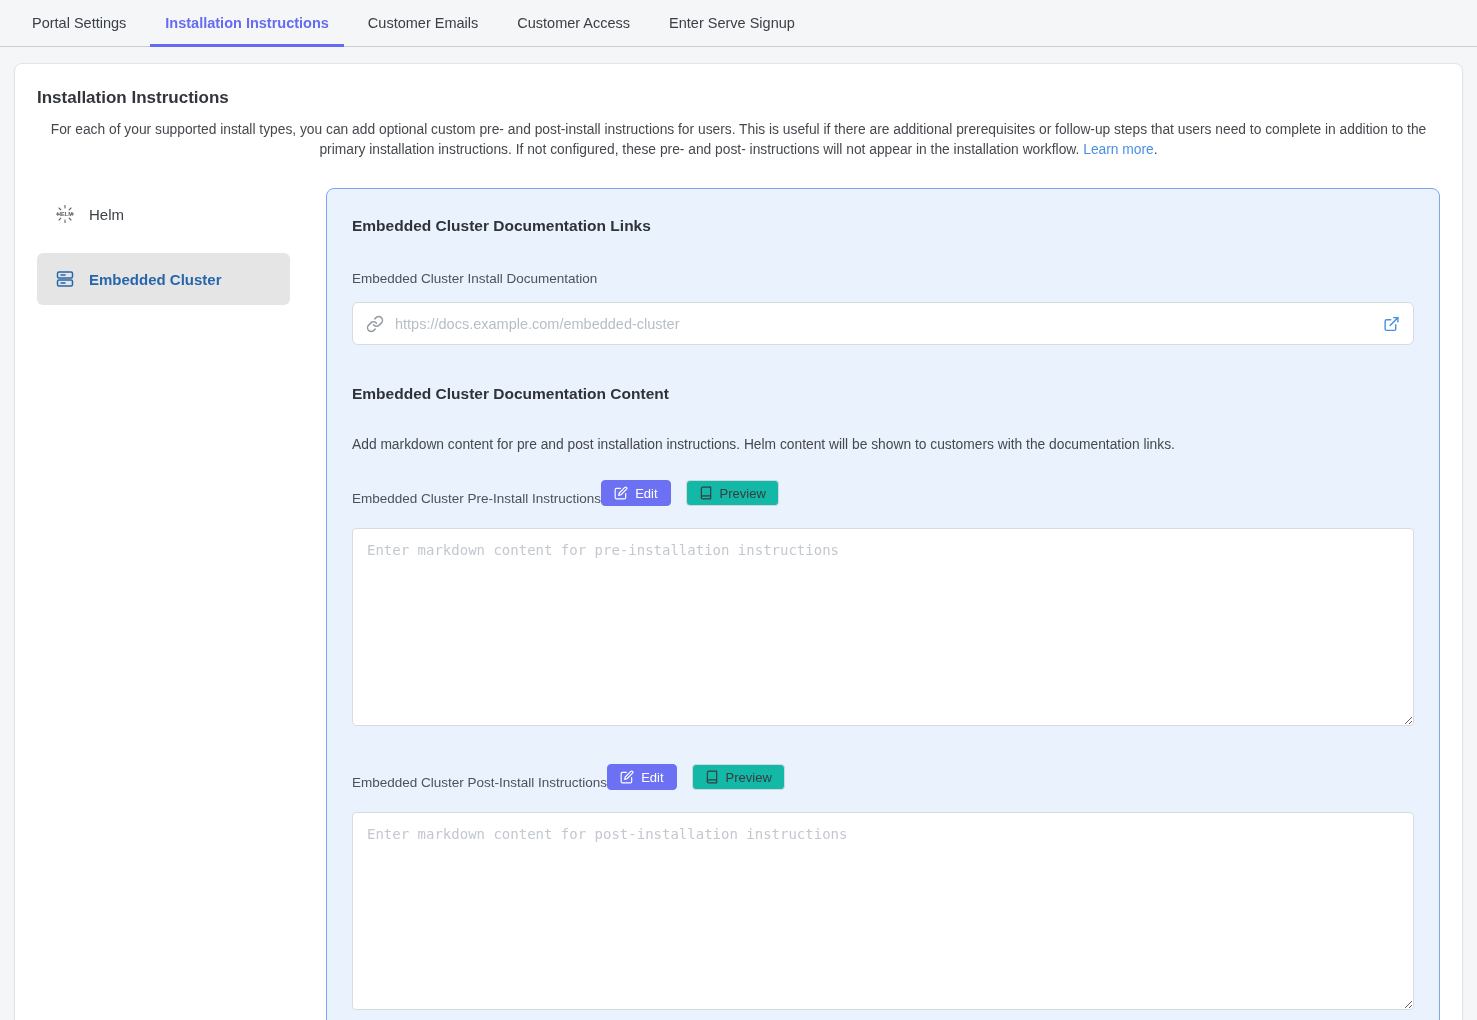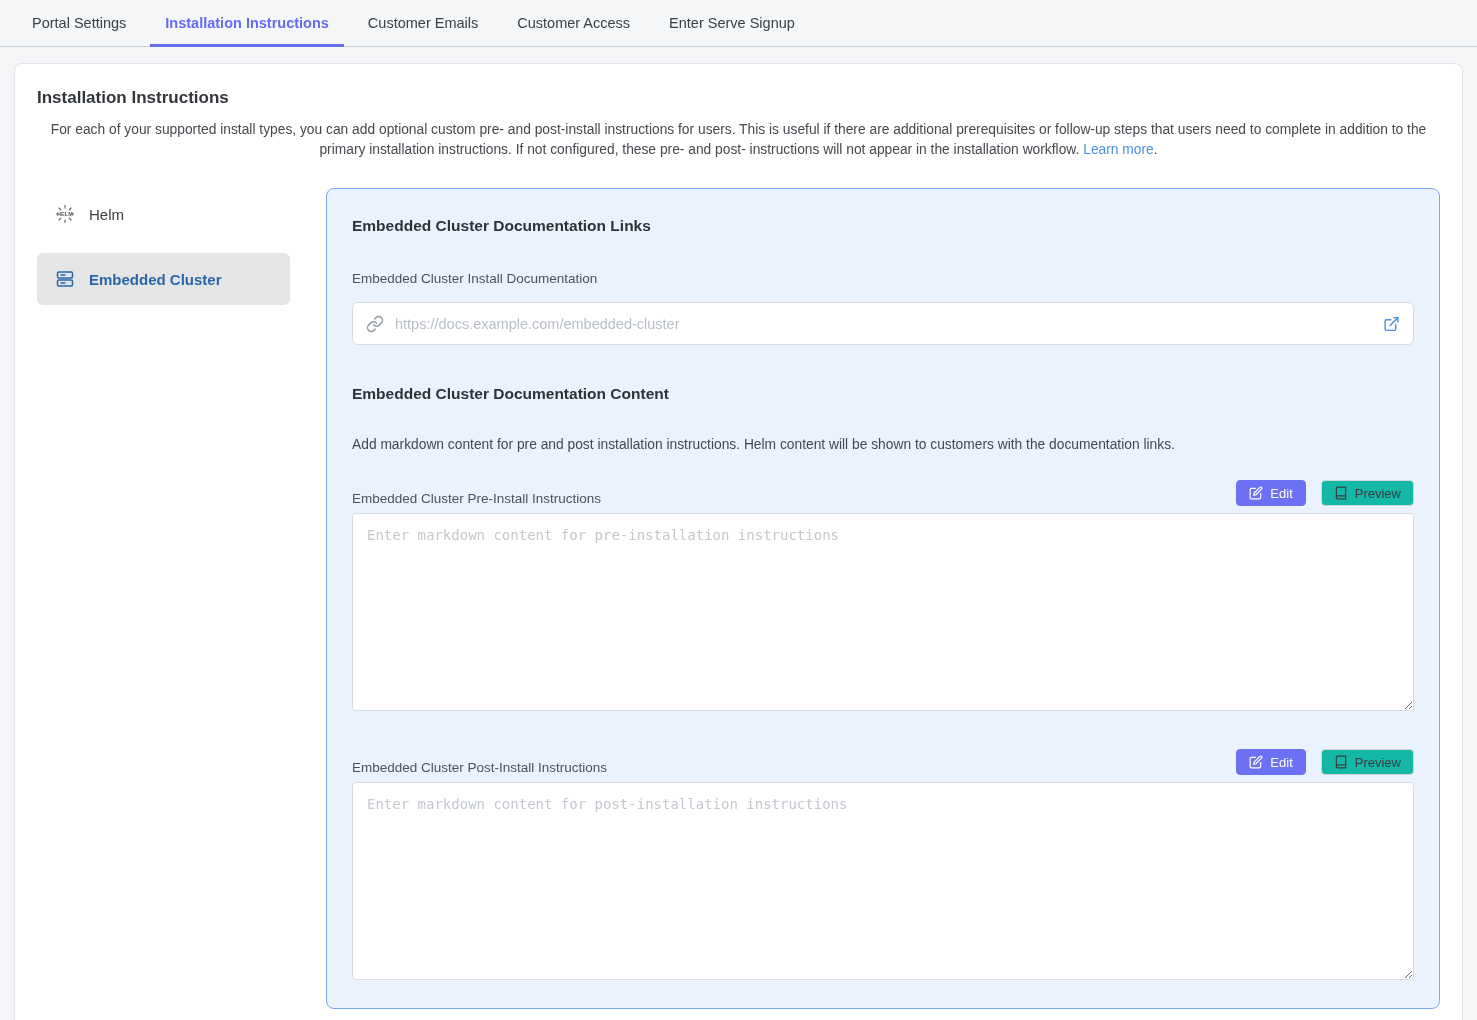--- a/index.html
+++ b/index.html
@@ -151,21 +151,20 @@
     top: 50%;
     transform: translateY(-50%);
     display: inline-flex;
   }
   .url-field .left-ic { left: 14px; }
   .url-field .right-ic { right: 14px; cursor: pointer; }
 
   .field-row {
     display: flex;
     align-items: flex-end;
-    justify-content: space-between;
     margin-top: 28px;
   }
   .field-row .field-label { margin-top: 0; align-self: flex-end; }
   .btn-group { display: flex; gap: 15px; }
   .btn {
     display: inline-flex;
     align-items: center;
     gap: 7px;
     height: 26px;
     padding: 0 12px;
@@ -182,21 +181,21 @@
   .btn-preview {
     background: #14b8a6;
     border: 1px solid #d3d7dc;
     color: #383c42;
   }
 
   textarea.md-input {
     display: block;
     width: 100%;
     height: 198px;
-    margin-top: 7px;
+    margin-top: 22px;
     border: 1px solid #d8dce1;
     border-radius: 4px;
     background: #ffffff;
     padding: 13px 14px;
     font-family: "DejaVu Sans Mono", "Liberation Mono", monospace;
     font-size: 14px;
     color: #737373;
     resize: vertical;
     outline: none;
   }

